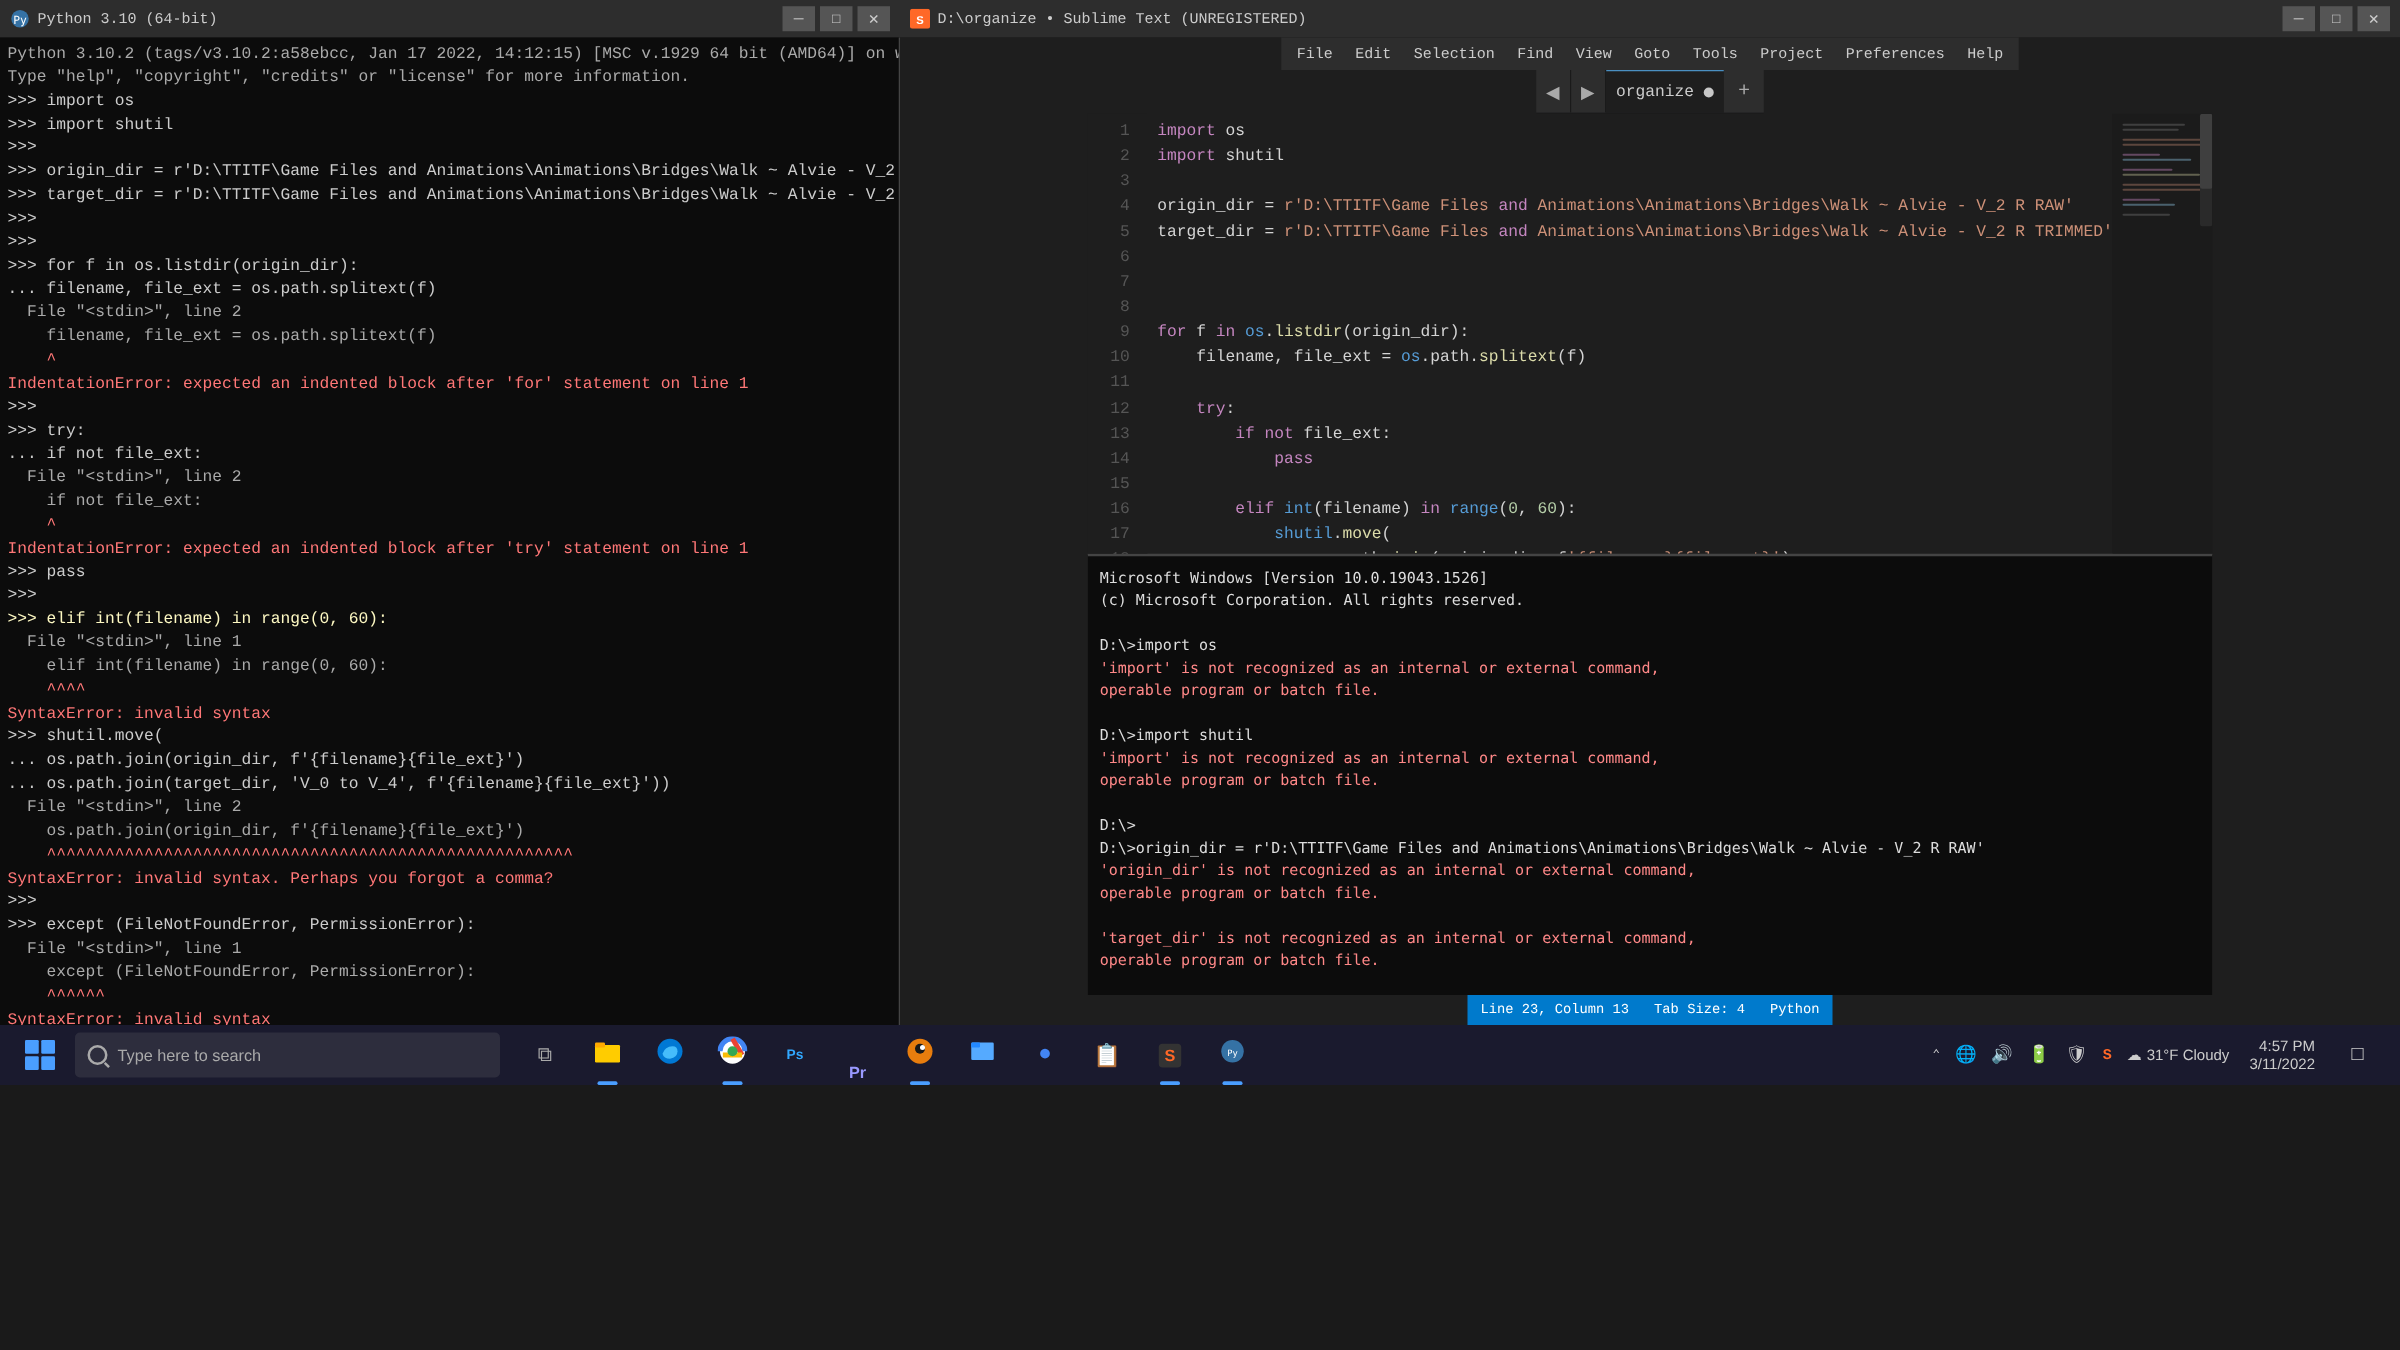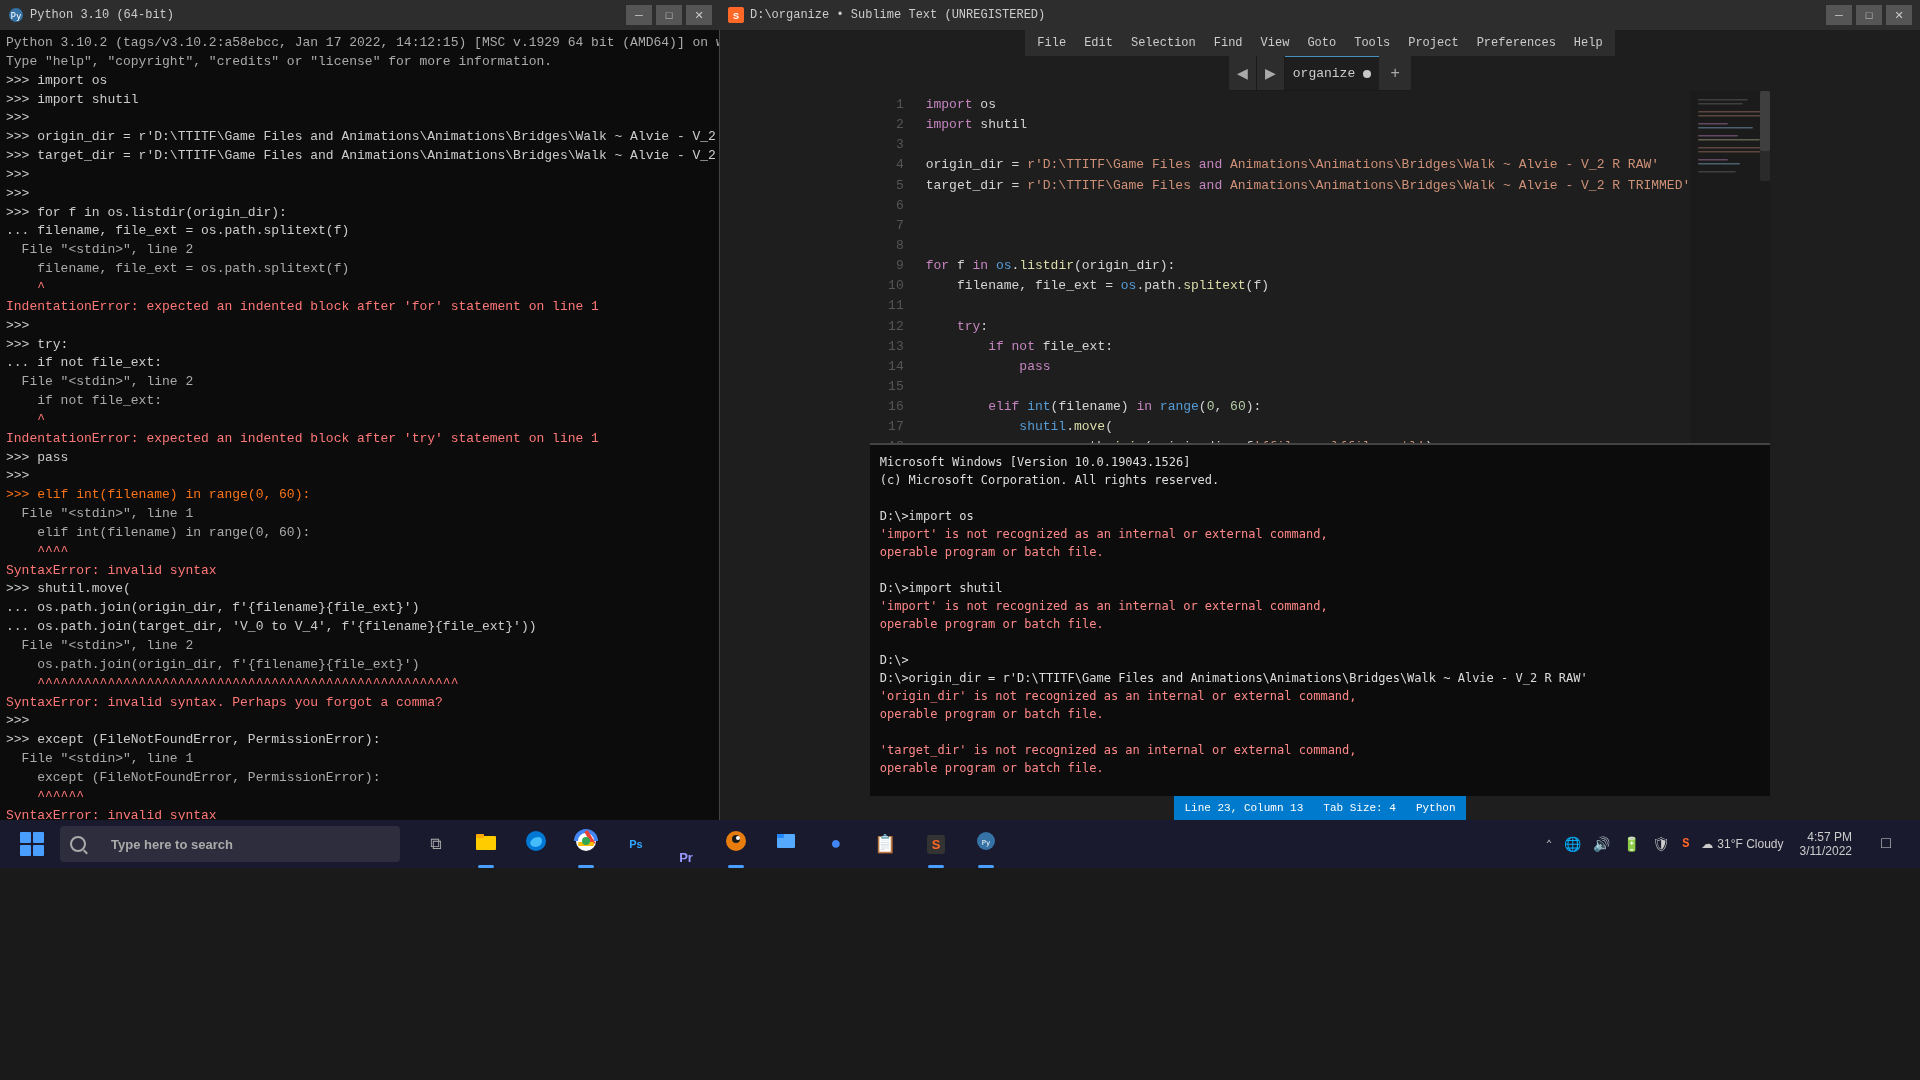--- a/index.html
+++ b/index.html
@@ -236,23 +236,22 @@
       background: #fff;
       border-radius: 1px;
     }
     .search-bar {
       width: 340px; height: 36px;
       background: #2d2d3d;
       border-radius: 4px;
       display: flex;
       align-items: center;
       padding: 0 10px;
-      gap: 25px;
+      gap: 8px;
       cursor: text;
-      font-weight: bold;
     }
     .search-icon-circle {
       width: 16px; height: 16px;
       border: 2px solid #aaa;
       border-radius: 50%;
       position: relative;
       flex-shrink: 0;
     }
     .search-icon-circle::after {
       content: '';
@@ -350,21 +349,21 @@
 </span><span style="color:#f77;">IndentationError: expected an indented block after 'for' statement on line 1
 </span><span style="color:#ccc;">&gt;&gt;&gt; 
 </span><span style="color:#ccc;">&gt;&gt;&gt; try:
 </span><span style="color:#ccc;">... if not file_ext:
 </span><span style="color:#aaa;">  File "&lt;stdin&gt;", line 2
 </span><span style="color:#aaa;">    if not file_ext:
 </span><span style="color:#f77;">    ^
 </span><span style="color:#f77;">IndentationError: expected an indented block after 'try' statement on line 1
 </span><span style="color:#ccc;">&gt;&gt;&gt; pass
 </span><span style="color:#ccc;">&gt;&gt;&gt; 
-</span><span style="color:#f97316;">&gt;&gt;&gt; elif int(filename) in range(0, 60):
+</span><span style="color:#fef9c3;">&gt;&gt;&gt; elif int(filename) in range(0, 60):
 </span><span style="color:#aaa;">  File "&lt;stdin&gt;", line 1
 </span><span style="color:#aaa;">    elif int(filename) in range(0, 60):
 </span><span style="color:#f77;">    ^^^^
 </span><span style="color:#f77;">SyntaxError: invalid syntax
 </span><span style="color:#ccc;">&gt;&gt;&gt; shutil.move(
 </span><span style="color:#ccc;">... os.path.join(origin_dir, f'{filename}{file_ext}')
 </span><span style="color:#ccc;">... os.path.join(target_dir, 'V_0 to V_4', f'{filename}{file_ext}'))
 </span><span style="color:#aaa;">  File "&lt;stdin&gt;", line 2
 </span><span style="color:#aaa;">    os.path.join(origin_dir, f'{filename}{file_ext}')
 </span><span style="color:#f77;">    ^^^^^^^^^^^^^^^^^^^^^^^^^^^^^^^^^^^^^^^^^^^^^^^^^^^^^^

